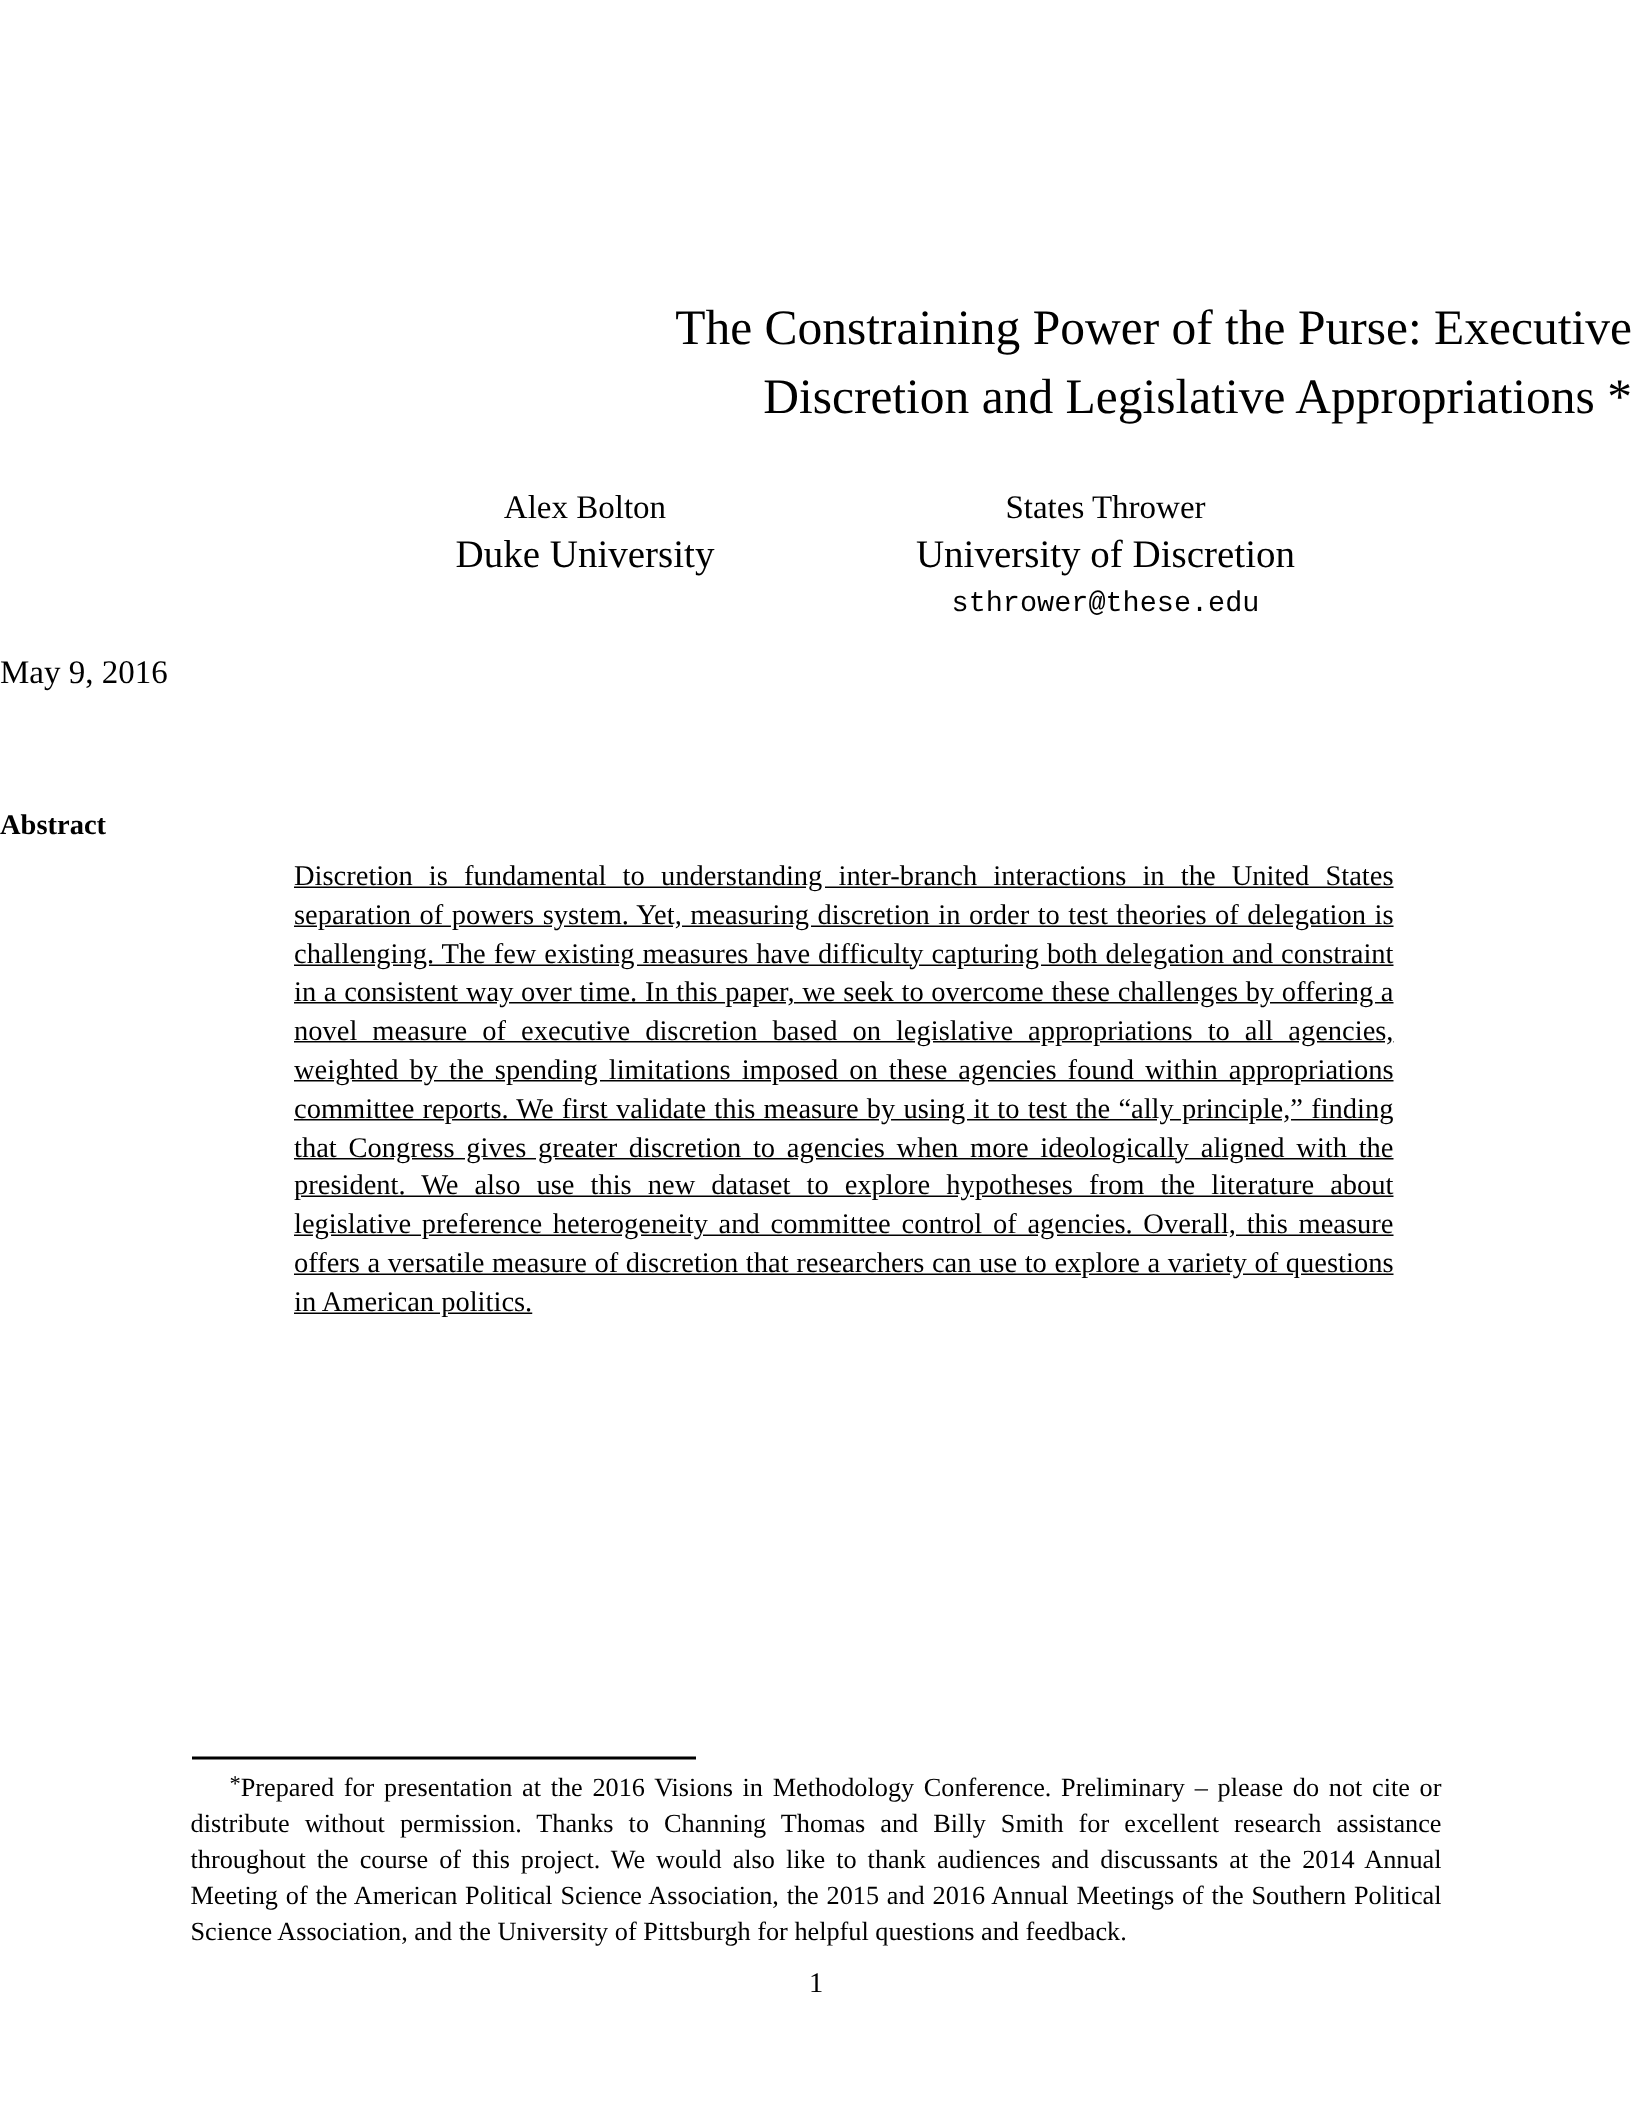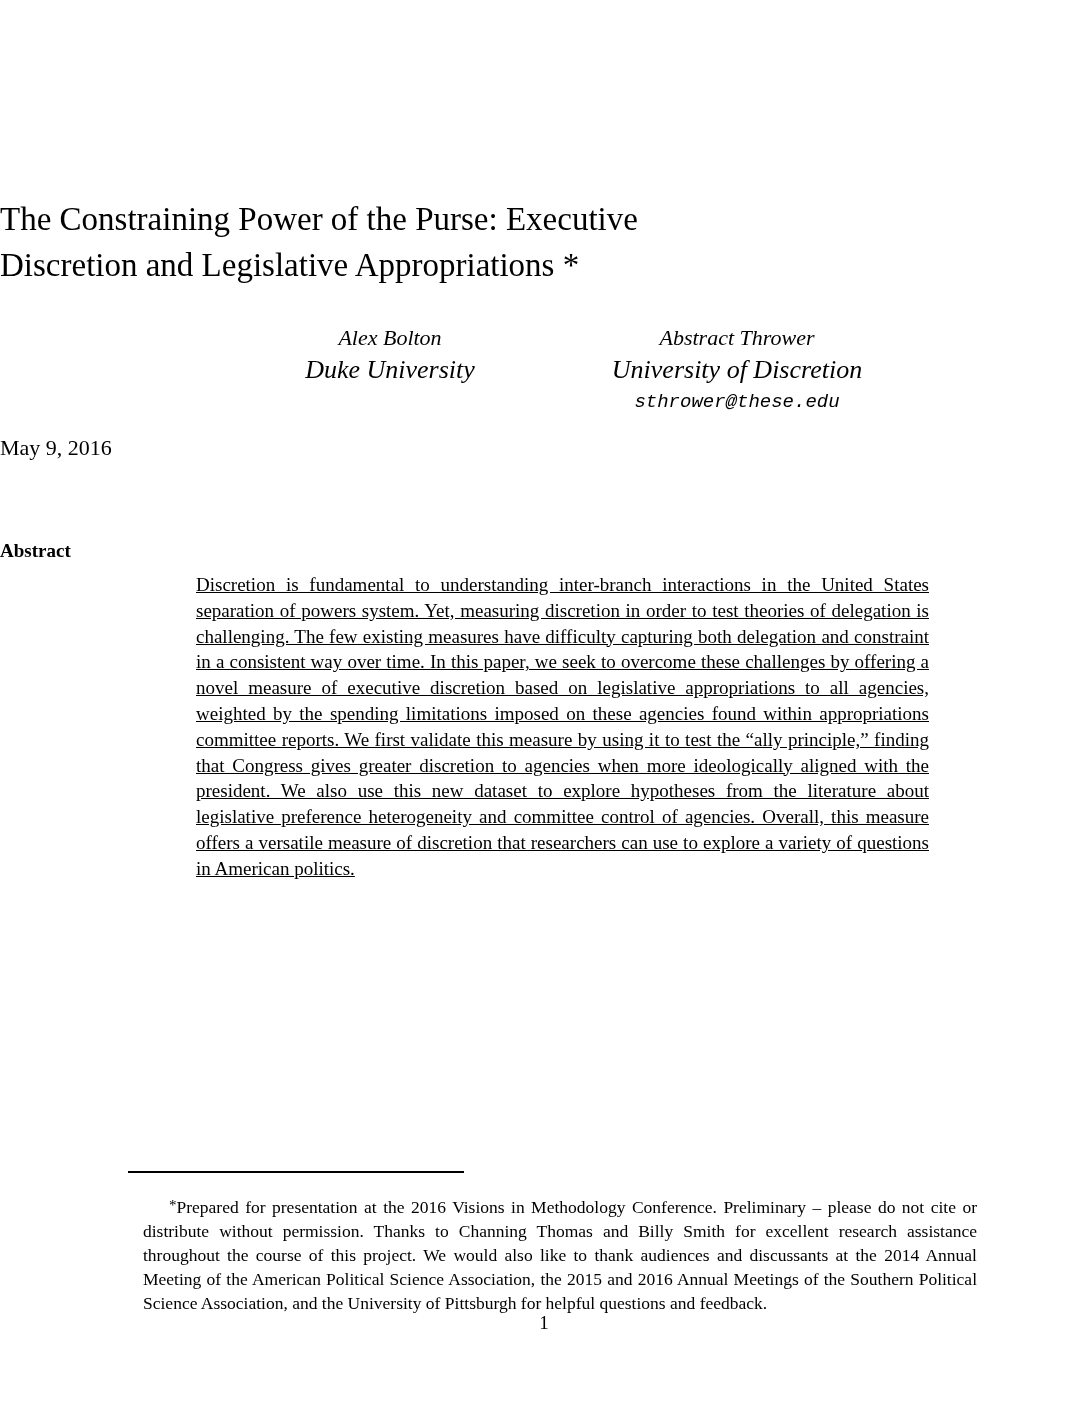--- a/index.html
+++ b/index.html
@@ -16,27 +16,27 @@
     color: #000000;
     font-family: "Liberation Serif", serif;
     overflow: hidden;
   }
   .title {
     position: absolute;
     top: 196px;
     left: 0;
     width: 100%;
     margin: 0;
-    text-align: left;
+    text-align: right;
     font-size: 33px;
     font-weight: normal;
     line-height: 46px;
   }
   .title-line { display: block; }
-  .authors { position: absolute; top: 322px; left: 0; width: 100%; height: 100px; font-style: italic; }
+  .authors { position: absolute; top: 322px; left: 0; width: 100%; height: 100px; }
   .author {
     position: absolute;
     top: 0;
     width: 360px;
     text-align: center;
   }
   .author-1 { left: 210px; }
   .author-2 { left: 557px; }
   .author-name {
     font-size: 22px;
@@ -85,21 +85,21 @@
     left: 128px;
     width: 336px;
     height: 0;
     border-top: 2px solid #000000;
   }
   .footnote {
     position: absolute;
     top: 1179px;
     left: 127px;
     width: 834px;
-    margin: 16px;
+    margin: 0;
     font-size: 17.5px;
     line-height: 24px;
     text-align: justify;
     text-indent: 26px;
   }
   .footnote-marker {
     font-size: 15px;
     vertical-align: 3px;
     line-height: 0;
   }
@@ -121,21 +121,21 @@
     <span class="title-line">The Constraining Power of the Purse: Executive</span>
     <span class="title-line">Discretion and Legislative Appropriations *</span>
   </h1>
 
   <div class="authors">
     <div class="author author-1">
       <div class="author-name">Alex Bolton</div>
       <div class="author-affiliation">Duke University</div>
     </div>
     <div class="author author-2">
-      <div class="author-name">Abstract Thrower</div>
+      <div class="author-name">States Thrower</div>
       <div class="author-affiliation">University of Discretion</div>
       <div class="author-email">sthrower@these.edu</div>
     </div>
   </div>
 
   <div class="date">May 9, 2016</div>
 
   <div class="abstract-heading">Abstract</div>
 
   <p class="abstract-text">Discretion is fundamental to understanding inter-branch interactions in the United States separation of powers system. Yet, measuring discretion in order to test theories of delegation is challenging. The few existing measures have difficulty capturing both delegation and constraint in a consistent way over time. In this paper, we seek to overcome these challenges by offering a novel measure of executive discretion based on legislative appropriations to all agencies, weighted by the spending limitations imposed on these agencies found within appropriations committee reports. We first validate this measure by using it to test the “ally principle,” finding that Congress gives greater discretion to agencies when more ideologically aligned with the president. We also use this new dataset to explore hypotheses from the literature about legislative preference heterogeneity and committee control of agencies. Overall, this measure offers a versatile measure of discretion that researchers can use to explore a variety of questions in American politics.</p>

